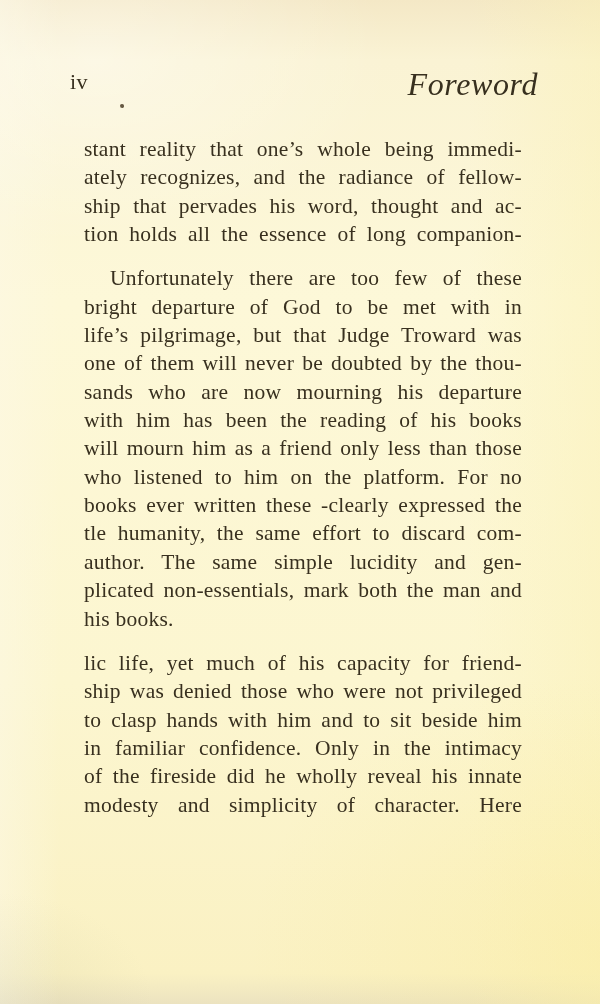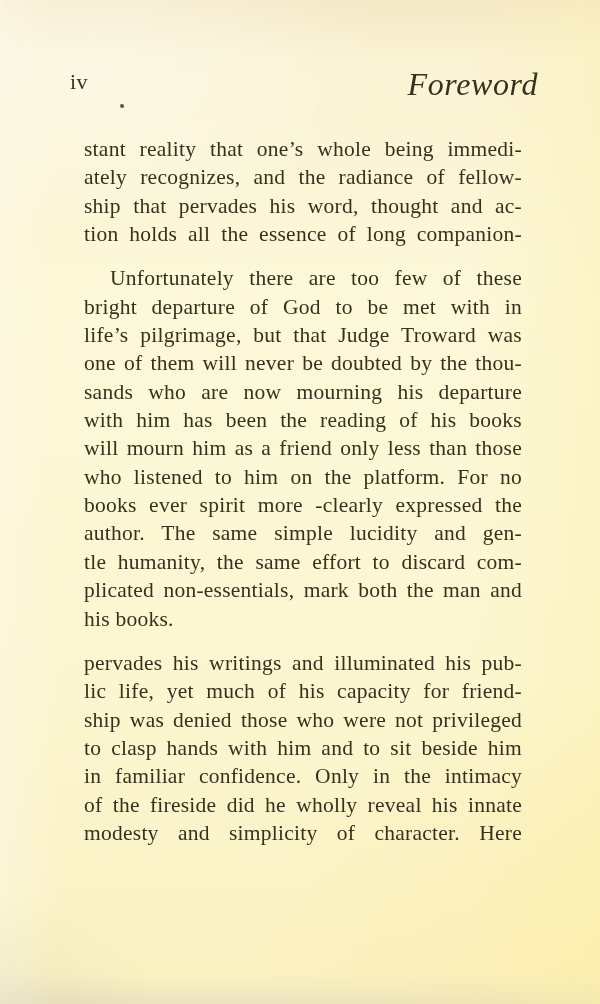--- a/index.html
+++ b/index.html
@@ -98,29 +98,28 @@
 
     <div class="para">
       <div class="line para-first">Unfortunately there are too few of these</div>
       <div class="line">bright departure of God to be met with in</div>
       <div class="line">life’s pilgrimage, but that Judge Troward was</div>
       <div class="line">one of them will never be doubted by the thou-</div>
       <div class="line">sands who are now mourning his departure</div>
       <div class="line">with him has been the reading of his books</div>
       <div class="line">will mourn him as a friend only less than those</div>
       <div class="line">who listened to him on the platform.  For no</div>
-      <div class="line">books ever spirit more -clearly expressed the</div>
+      <div class="line">books ever written these -clearly expressed the</div>
+      <div class="line">tle humanity, the same effort to discard com-</div>
       <div class="line">author.  The same simple lucidity and gen-</div>
-      <div class="line">tle humanity, the same effort to discard com-</div>
       <div class="line">plicated non-essentials, mark both the man and</div>
       <div class="line short">his books.</div>
     </div>
 
     <div class="para">
-      <div class="line">pervades his writings and illuminated his pub-</div>
       <div class="line">lic life, yet much of his capacity for friend-</div>
       <div class="line">ship was denied those who were not privileged</div>
       <div class="line">to clasp hands with him and to sit beside him</div>
       <div class="line">in familiar confidence.  Only in the intimacy</div>
       <div class="line">of the fireside did he wholly reveal his innate</div>
       <div class="line">modesty and simplicity of character.  Here</div>
     </div>
 
   </div>
 </div>

